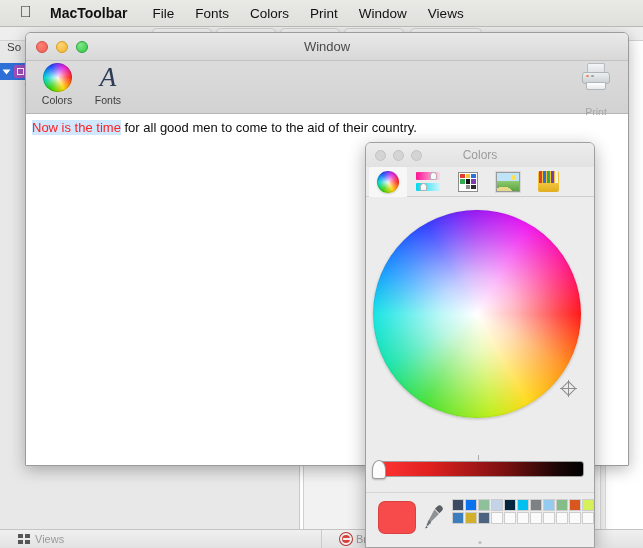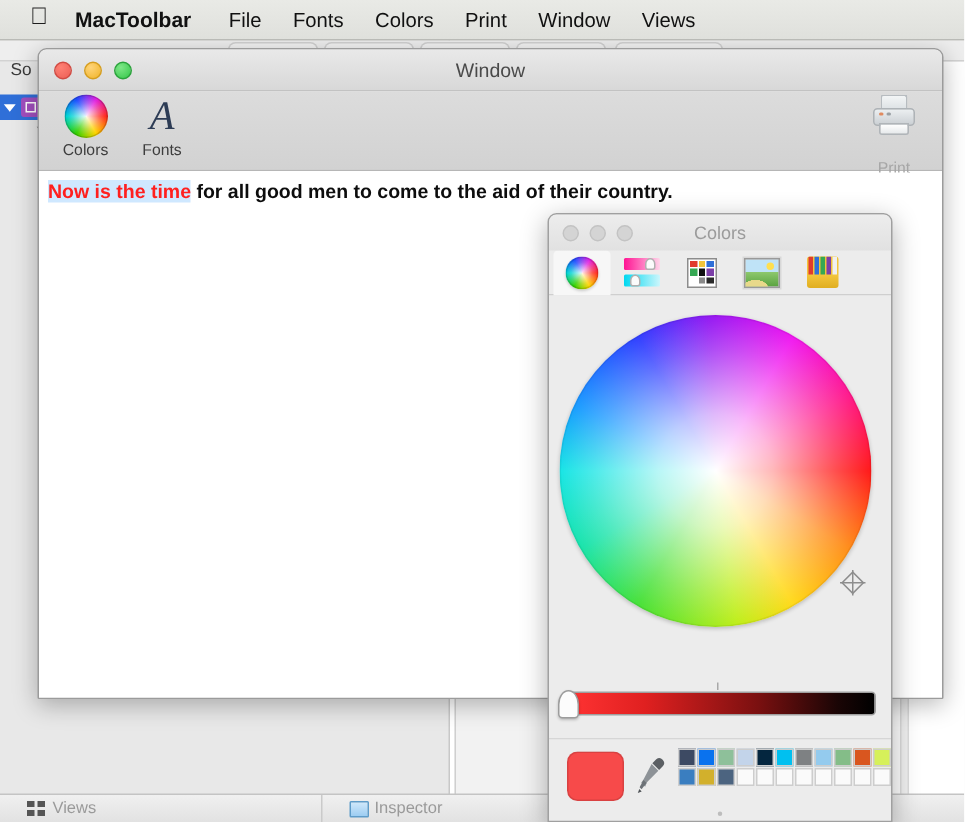--- a/index.html
+++ b/index.html
@@ -338,21 +338,20 @@
     top: 82px; left: 0;
     width: 604px; height: 352px;
     background: #ffffff;
     padding: 4px 6px;
   }
   #doc-text {
     font-size: 13px;
     color: #0d0d0d;
     line-height: 18px;
     white-space: nowrap;
-    font-weight: bold;
   }
   #doc-text-sel {
     color: #ff2020;
     background: #cfe8ff;
   }
 
   
   #colors-panel {
     position: absolute;
     top: 142px; left: 365px;
@@ -633,24 +632,20 @@
       <div class="bg-tab" style="left:216px; width:60px;"></div>
       <div class="bg-tab" style="left:280px; width:60px;"></div>
       <div class="bg-tab" style="left:344px; width:60px;"></div>
       <div class="bg-tab" style="left:410px; width:72px;"></div>
     </div>
 
     <div id="bg-bottombar">
       <div class="bottom-tab">
         <span class="bt-icon grid"></span>
         <span>Views</span>
-      </div>
-      <div class="bottom-tab">
-        <span class="bt-icon blue"></span>
-        <span>Inspector</span>
       </div>
       <div class="bottom-tab" style="border-right:none;">
         <span class="bt-icon stop"></span>
         <span>Breakpoints</span>
       </div>
     </div>
   </div>
 
   <div id="doc-window">
 

